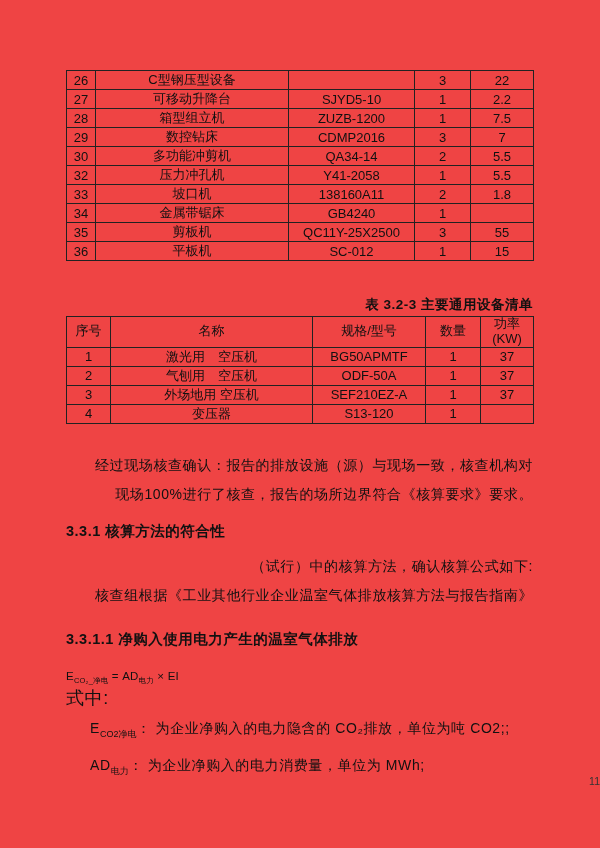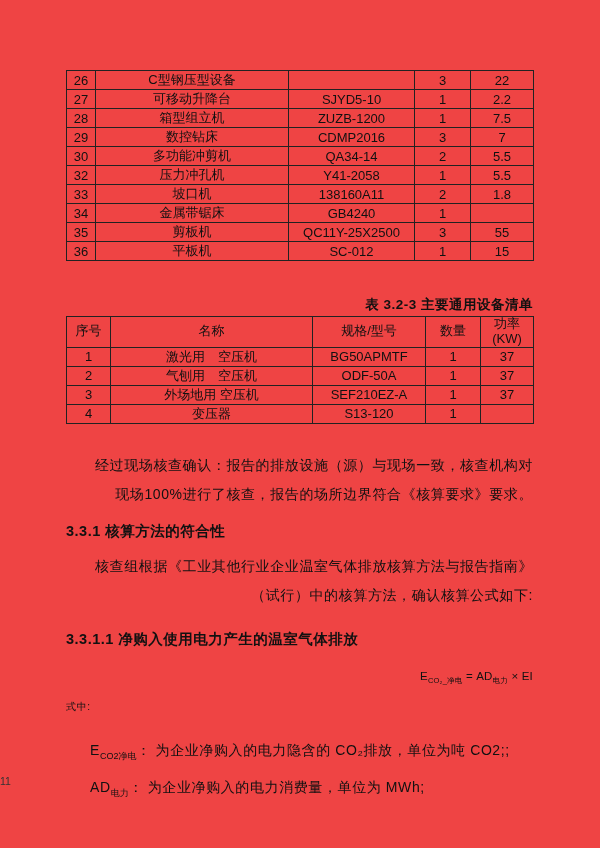--- a/index.html
+++ b/index.html
@@ -37,33 +37,33 @@
   .para-1{margin-top:27px;}
   .para-2{margin-top:12px;}
   .indent-first > div:first-child{text-indent:2em;}
 
   .h{font-weight:bold;font-size:14.5px;line-height:17px;letter-spacing:0.5px;}
   .h33{margin-top:8px;}
   .h331{margin-top:14px;}
   .h3311{margin-top:21px;}
 
   .formula{
-    margin-top:21px;text-align:right;
+    margin-top:21px;text-align:left;
     font-size:11.5px;letter-spacing:0.2px;line-height:14px;
   }
   .formula sub{font-size:7.5px;}
 
-  .where{margin-top:10px;font-size:10px;line-height:18px;letter-spacing:0.6px;}
-  .defs{margin-top:19px;padding-left:24px;font-size:14px;}
+  .where{margin-top:1px;font-size:18px;line-height:18px;letter-spacing:0.6px;}
+  .defs{margin-top:6px;padding-left:24px;font-size:14px;}
   .def-line{line-height:31px;letter-spacing:0.6px;white-space:nowrap;}
   .def-line sub{font-size:9px;letter-spacing:0;}
 
   .pageno{
     position:absolute;top:775px;left:0;width:100%;
-    text-align:left;font-size:10.5px;color:#333333;
+    text-align:right;font-size:10.5px;color:#333333;
   }
 </style>
 </head>
 <body>
 
 <div class="page">
   <div class="content">
 
     <table class="tbl tbl1">
       <colgroup>
@@ -201,22 +201,22 @@
 
     <div class="para para-1 indent-first">
       <div>经过现场核查确认：报告的排放设施（源）与现场一致，核查机构对</div>
       <div>现场100%进行了核查，报告的场所边界符合《核算要求》要求。</div>
     </div>
 
 
     <div class="h h331">3.3.1 核算方法的符合性</div>
 
     <div class="para para-2 indent-first">
+      <div>（试行）中的核算方法，确认核算公式如下:</div>
       <div>核查组根据《工业其他行业企业温室气体排放核算方法与报告指南》</div>
-      <div>（试行）中的核算方法，确认核算公式如下:</div>
     </div>
 
     <div class="h h3311">3.3.1.1 净购入使用电力产生的温室气体排放</div>
 
     <div class="formula">
       <span>E</span><sub>CO₂_净电</sub><span> = AD</span><sub>电力</sub><span> × EI</span>
     </div>
 
     <div class="where">式中:</div>
 

